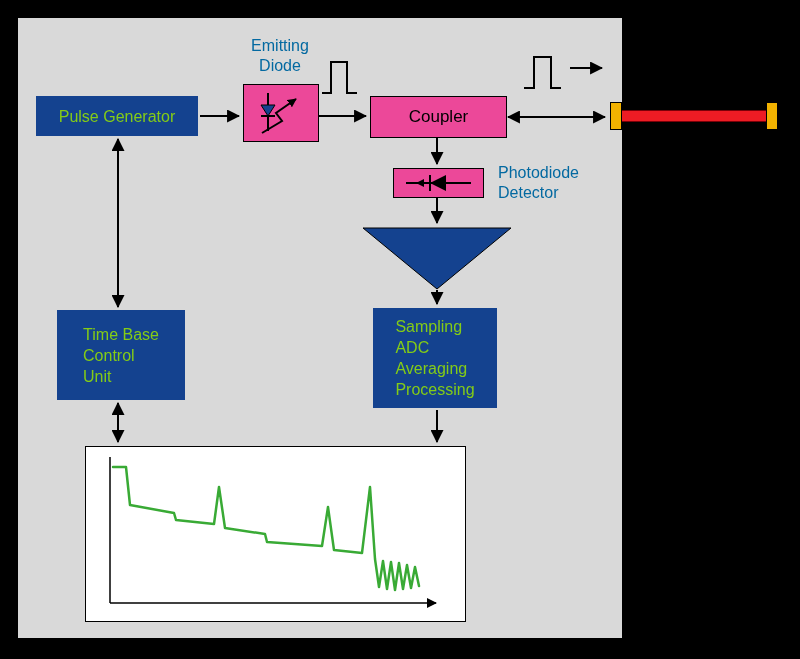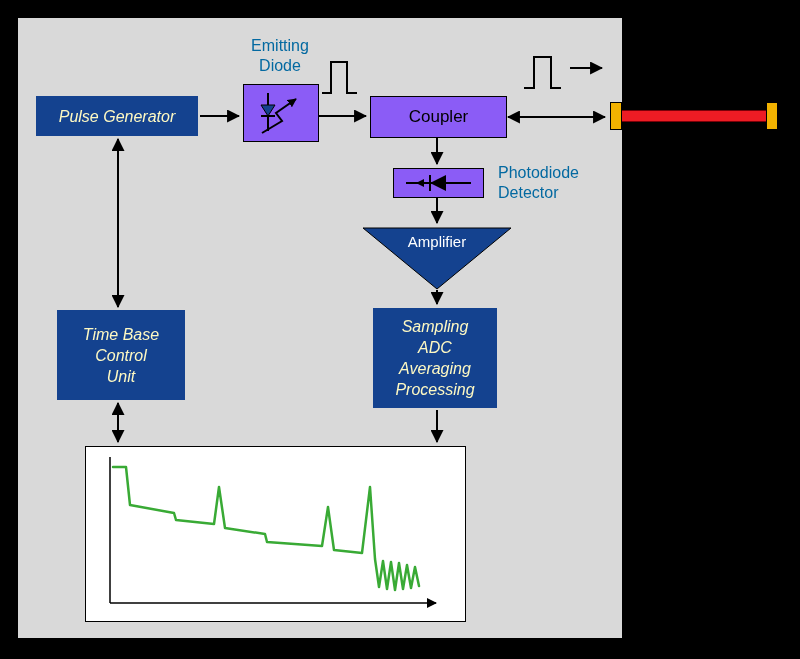--- a/index.html
+++ b/index.html
@@ -8,25 +8,25 @@
     background:#000;
     font-family:"Liberation Sans", sans-serif;
     -webkit-font-smoothing:antialiased;
   }
   .panel{
     position:absolute;left:18px;top:18px;width:604px;height:620px;
     background:#d9d9d9;
   }
   .node{
     position:absolute;display:flex;align-items:center;justify-content:center;
-    background:#14428f;color:#fef9c3;text-align:center;
-    white-space:pre-line;line-height:21px;font-size:16px;font-style:italic;
+    background:#14428f;color:#84cc16;text-align:left;
+    white-space:pre-line;line-height:21px;font-size:16px;
   }
   .cyanbox{
-    position:absolute;background:#8b5cf6;border:1px solid #000;
+    position:absolute;background:#ec4899;border:1px solid #000;
     display:flex;align-items:center;justify-content:center;
     color:#000;font-size:17px;
   }
   .blacklabel{
     position:absolute;color:#0369a1;font-size:16px;line-height:20px;
     white-space:pre-line;
   }
   .center{text-align:center;}
   .box-pulse-gen{left:36px;top:96px;width:162px;height:40px;}
   .label-emitting{left:225px;top:36px;width:110px;}
@@ -95,21 +95,20 @@
   </svg>
 </div>
 
 <div class="blacklabel label-photodiode">Photodiode
 Detector</div>
 
 <div class="amp-wrap">
   <svg width="150" height="64" viewBox="0 0 150 64">
     <polygon points="1,1 149,1 75,62" fill="#14428f" stroke="#000" stroke-width="1"></polygon>
   </svg>
-  <div class="amp-label">Amplifier</div>
 </div>
 
 <div class="node box-sampling">
   <span>Sampling
 ADC
 Averaging
 Processing</span>
 </div>
 
 <div class="node box-timebase">

